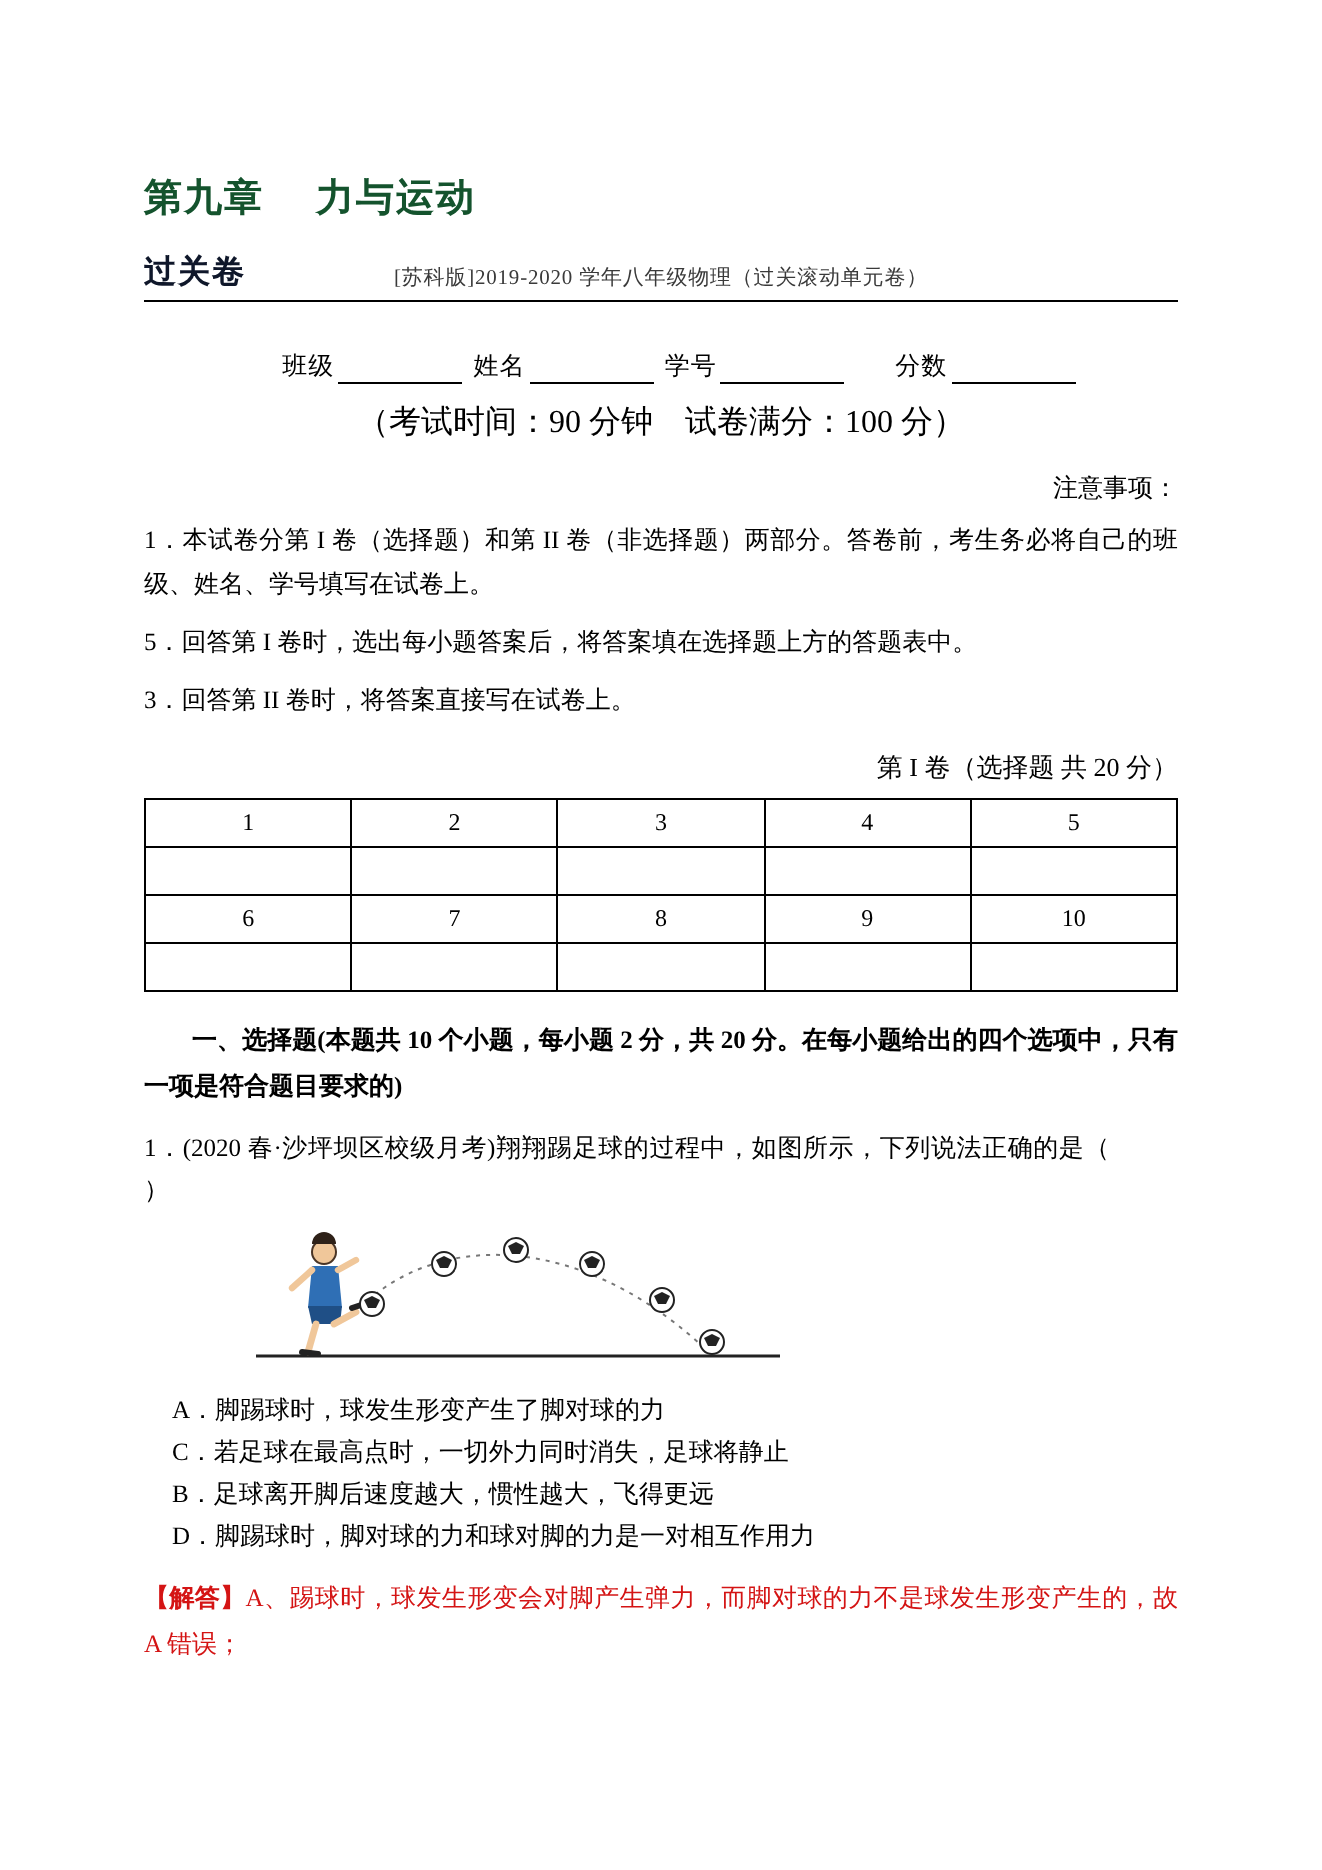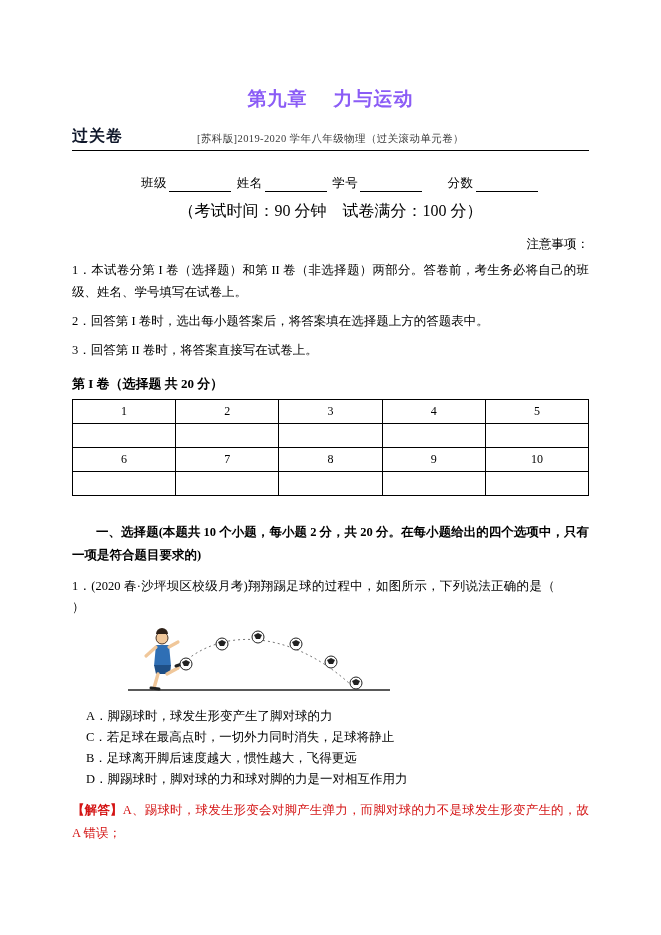--- a/index.html
+++ b/index.html
@@ -35,24 +35,24 @@
     right: 0;
     top: 46px;
     text-align: center;
     font-size: 10.5px;
     font-weight: normal;
     color: #3a3a3a;
     letter-spacing: 0.4px;
   }
   .title1 {
     margin-top: 86px;
-    text-align: center;
+    text-align: left;
     font-size: 19px;
     font-weight: bold;
-    color: #8b5cf6;
+    color: #14532d;
     letter-spacing: 1px;
     font-family: "Liberation Serif", serif;
   }
   .title1 .gap {
     display: inline-block;
     width: 26px;
   }
   .title2 {
     margin-top: 14px;
     text-align: left;
@@ -90,39 +90,39 @@
     text-align: right;
   }
   .notice-item {
     margin-top: 7px;
     font-size: 12.5px;
     line-height: 1.75;
     text-align: justify;
   }
   .section-title {
     margin-top: 13px;
-    text-align: left;
+    text-align: right;
     font-size: 13px;
-    font-weight: bold;
+    font-weight: normal;
   }
   table.answer-table {
     margin-top: 6px;
     border-collapse: collapse;
     width: 100%;
     table-layout: fixed;
   }
   table.answer-table td {
     border: 1px solid #000;
     height: 21px;
     text-align: center;
     font-size: 12px;
     vertical-align: middle;
   }
   .q-section-head {
-    margin-top: 25px;
+    margin-top: 13px;
     font-size: 12.5px;
     font-weight: bold;
     line-height: 1.85;
     text-indent: 24px;
     text-align: justify;
   }
   .question {
     margin-top: 9px;
     font-size: 12.5px;
     line-height: 1.7;
@@ -175,21 +175,21 @@
     <span>姓名</span><span class="blank"></span>
     <span>学号</span><span class="blank"></span>
     <span class="sp"></span>
     <span>分数</span><span class="blank"></span>
   </div>
 
   <div class="exam-info">（考试时间：90 分钟　试卷满分：100 分）</div>
 
   <div class="notice-title">注意事项：</div>
   <div class="notice-item">1．本试卷分第 I 卷（选择题）和第 II 卷（非选择题）两部分。答卷前，考生务必将自己的班级、姓名、学号填写在试卷上。</div>
-  <div class="notice-item">2．回答第 I 卷时，选出每小题答案后，将答案填在选择题上方的答题表中。</div>
+  <div class="notice-item">5．回答第 I 卷时，选出每小题答案后，将答案填在选择题上方的答题表中。</div>
   <div class="notice-item">3．回答第 II 卷时，将答案直接写在试卷上。</div>
 
   <div class="section-title">第 I 卷（选择题 共 20 分）</div>
 
   <table class="answer-table">
     <tbody>
         <tr>
       <td>1</td>
       <td>2</td>
       <td>3</td>

